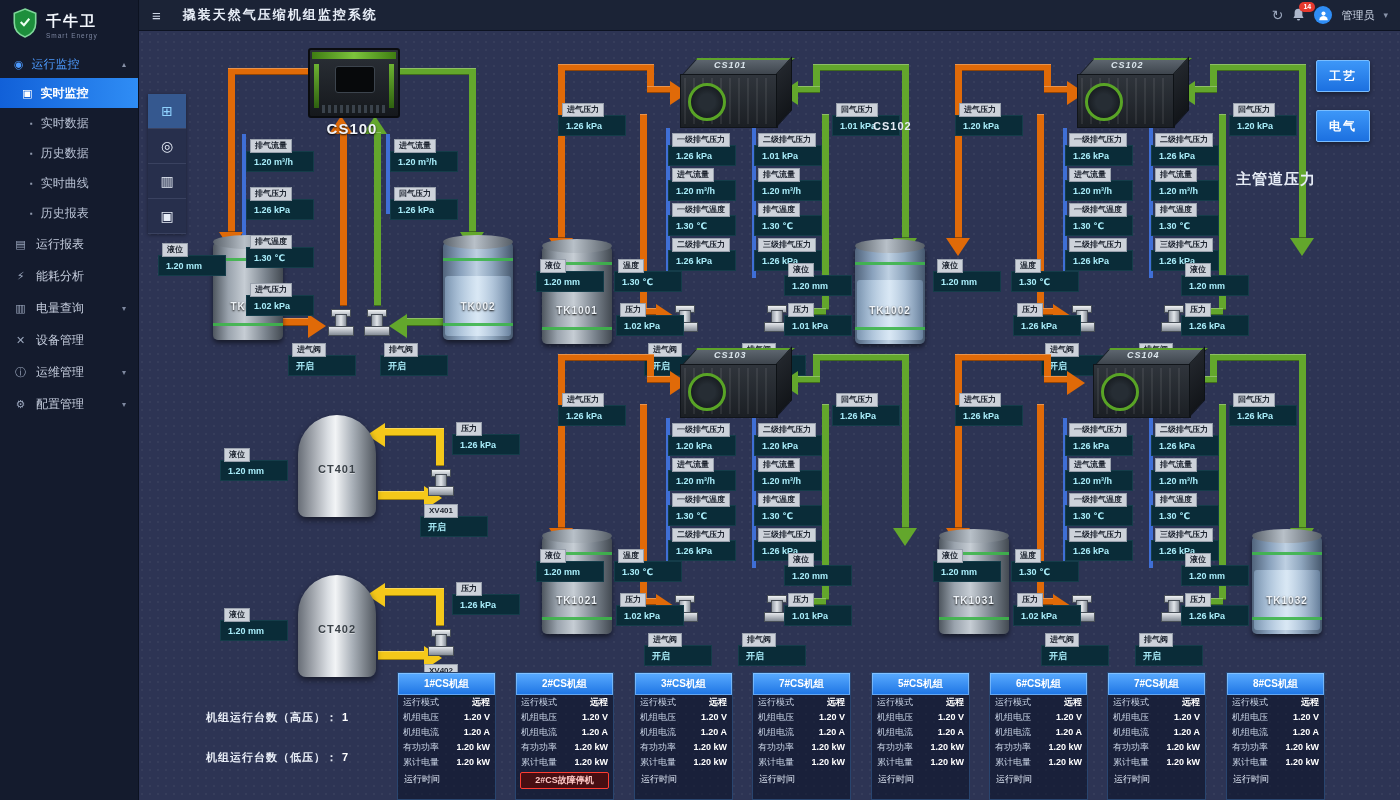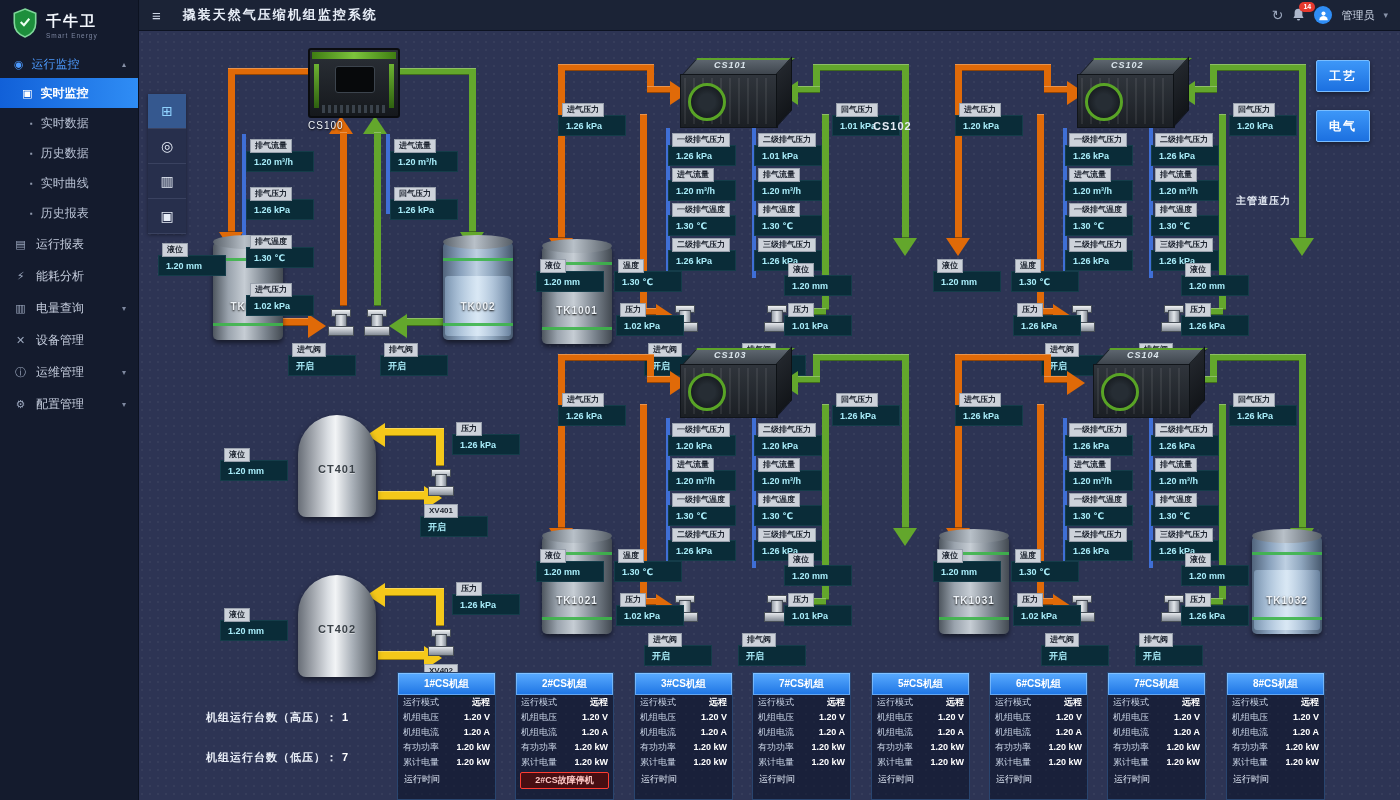--- a/index.html
+++ b/index.html
@@ -82,22 +82,22 @@
   .c-name{position:absolute;left:34px;top:2px;font-size:9px;font-weight:bold;font-style:italic;color:#dbe5ec;z-index:4;letter-spacing:1px}
 
   
   .compf{position:absolute;width:88px;height:66px;background:linear-gradient(#2b3037,#15181c);
     border:2px solid #0a0c0f;border-radius:3px;z-index:3}
   .compf .band{position:absolute;left:2px;right:2px;top:2px;height:7px;background:linear-gradient(90deg,#3f7d12,#7cc43c 50%,#3f7d12)}
   .compf .rail-l{position:absolute;left:4px;top:14px;width:5px;height:44px;background:linear-gradient(#6db232,#2f6110)}
   .compf .rail-r{position:absolute;right:4px;top:14px;width:5px;height:44px;background:linear-gradient(#6db232,#2f6110)}
   .compf .scr{position:absolute;left:25px;top:16px;width:38px;height:25px;background:#07090b;border:1px solid #3c444d;border-radius:3px}
   .compf .grill{position:absolute;left:12px;right:12px;bottom:3px;height:8px;background:repeating-linear-gradient(90deg,#3a424b 0 3px,#181c20 3px 6px)}
-  .uname{position:absolute;color:#f0f4fa;font-weight:normal;font-size:10px;text-shadow:0 1px 2px #000;
-    letter-spacing:1px;z-index:3;text-align:left}
+  .uname{position:absolute;color:#f0f4fa;font-weight:bold;font-size:15px;text-shadow:0 1px 2px #000;
+    letter-spacing:1px;z-index:3;text-align:center}
 
   
   .tank{position:absolute;width:70px;height:98px;border-radius:5px;z-index:2;
     background:linear-gradient(90deg,#4e565f,#9aa3ad 22%,#c6cdd4 45%,#7b848e 75%,#434a52);
     box-shadow:0 3px 5px rgba(0,0,0,.5)}
   .tank.blue{background:linear-gradient(90deg,#51647c,#8aa2bd 25%,#bed0e2 48%,#90a7bf 70%,#46586e)}
   .tcap{position:absolute;top:-7px;left:0;width:70px;height:14px;border-radius:50%;
     background:linear-gradient(90deg,#5a626b,#b8c0c8 45%,#565e67)}
   .tliq{position:absolute;left:2px;right:2px;bottom:4px;height:60px;border-radius:3px;
     background:linear-gradient(90deg,rgba(150,180,210,.55),rgba(222,236,248,.85) 50%,rgba(130,160,195,.5))}
@@ -241,21 +241,21 @@
         <div class="ct-btn">
           <span>▥</span>
         </div>
         <div class="ct-btn">
           <span>▣</span>
         </div>
       </div>
       <div class="view-btn" style="left: 1178px; top: 30px;">工艺</div>
       <div class="view-btn" style="left: 1178px; top: 80px;">电气</div>
       <div class="float-lbl" style="left: 735px; top: 90px; font-size: 11px;">CS102</div>
-      <div class="float-lbl" style="left: 1098px; top: 140px; font-size: 10px; margin-top: 24px;">主管道压力</div>
+      <div class="float-lbl" style="left: 1098px; top: 140px; font-size: 15px;">主管道压力</div>
       <div class="stat-line" style="left: 68px; top: 680px;"><span>机组运行台数（高压）：</span><span class="sv">1</span></div>
       <div class="stat-line" style="left: 68px; top: 720px;"><span>机组运行台数（低压）：</span><span class="sv">7</span></div>
       <div class="unit" style="left: 20px; top: 12px; width: 370px; height: 346px;">
         <div class="bline" style="left: 84px; top: 92px; width: 4px; height: 176px;"></div>
         <div class="bline" style="left: 228px; top: 92px; width: 4px; height: 80px;"></div>
         <div class="pipe" style="left: 70px; top: 26px; width: 80px; height: 7px; background: rgb(224, 106, 8);"></div>
         <div class="pipe" style="left: 70px; top: 26px; width: 7px; height: 164px; background: rgb(224, 106, 8);"></div>
         <div class="arw" style="left: 61px; top: 190px; border-left: 12px solid transparent; border-right: 12px solid transparent; border-top: 18px solid rgb(224, 106, 8);"></div>
         <div class="pipe" style="left: 238px; top: 26px; width: 80px; height: 7px; background: rgb(99, 167, 44);"></div>
         <div class="pipe" style="left: 311px; top: 26px; width: 7px; height: 164px; background: rgb(99, 167, 44);"></div>
@@ -352,20 +352,27 @@
         <div class="slabel" style="left: 78px; top: 196px;"><div class="stag">温度</div><div class="sval">1.30 ℃</div></div>
         <div class="slabel" style="left: 80px; top: 240px;"><div class="stag">压力</div><div class="sval">1.02 kPa</div></div>
         <div class="slabel" style="left: 248px; top: 200px;"><div class="stag">液位</div><div class="sval">1.20 mm</div></div>
         <div class="slabel" style="left: 248px; top: 240px;"><div class="stag">压力</div><div class="sval">1.01 kPa</div></div>
         <div class="tank" style="left: 6px; top: 188px;">
           <div class="tcap"></div>
           <div class="ts" style="top: 16px;"></div>
           <div class="ts" style="top: 81px;"></div>
           <div class="tname">TK1001</div>
         </div>
+        <div class="tank blue" style="left: 319px; top: 188px;">
+          <div class="tcap"></div>
+          <div class="tliq"></div>
+          <div class="ts" style="top: 16px;"></div>
+          <div class="ts" style="top: 81px;"></div>
+          <div class="tname">TK1002</div>
+        </div>
         <div class="valve" style="left: 136px; top: 244px;">
           <div class="v-top"></div>
           <div class="v-stem"></div>
           <div class="v-base"></div>
         </div>
         <div class="valve" style="left: 228px; top: 244px;">
           <div class="v-top"></div>
           <div class="v-stem"></div>
           <div class="v-base"></div>
         </div>

